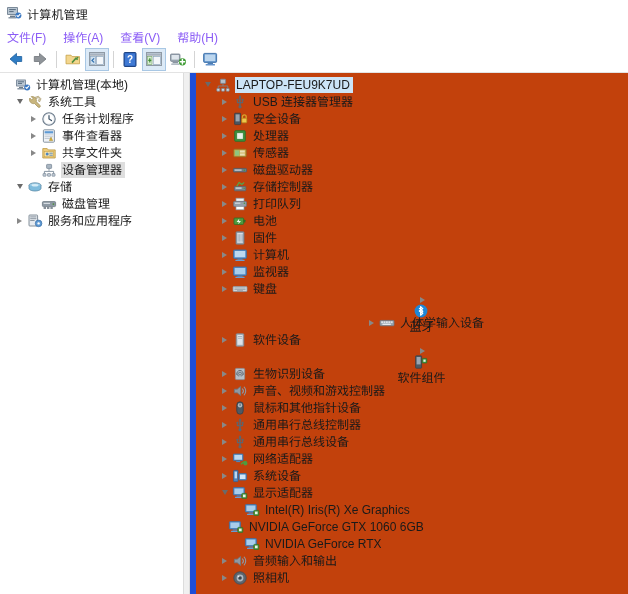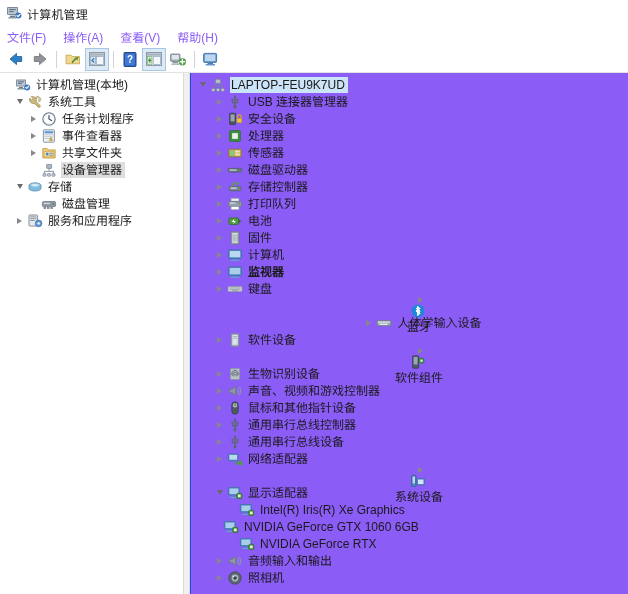--- a/index.html
+++ b/index.html
@@ -103,26 +103,26 @@
   .splitter {
     width: 7px;
     flex: 0 0 auto;
     background: #f0f0f0;
     border-left: 1px solid #dcdcdc;
     border-right: 1px solid #dcdcdc;
     box-sizing: border-box;
   }
   .right-pane {
     flex: 1 1 auto;
-    background: #8b5cf6;
+    background: #c2410c;
     padding-top: 3px;
     box-sizing: border-box;
     overflow: hidden;
     position: relative;
-    border-left: 1px solid #1d4ed8;
+    border-left: 6px solid #1d4ed8;
   }
 
   
   .row {
     height: 17px;
     display: flex;
     align-items: center;
     white-space: nowrap;
     cursor: default;
     box-sizing: border-box;
@@ -623,21 +623,21 @@
           <rect x="2.8" y="4" width="10.4" height="6.2" fill="#bcd8f0"></rect>
           <rect x="5.4" y="11.6" width="5.2" height="1.2" fill="#4e85bd"></rect>
           <rect x="3.4" y="12.8" width="9.2" height="1.3" rx=".4" fill="#6a9dd2"></rect>
         </svg>
       </span>
       <span class="lbl-wrap">
         <span class="lbl">计算机</span>
       </span>
     </div>
 
-    <div class="row" style="padding-left:21px;font-weight:bold;">
+    <div class="row" style="padding-left:21px;">
       <span class="twisty">
           <span class="chev chev-right"></span>
         </span>
       <span class="ico">
         <svg width="16" height="16" viewBox="0 0 16 16">
           <rect x="1.6" y="3" width="12.8" height="8.4" rx=".8" fill="#5b93cc" stroke="#3b6fa5" stroke-width=".9"></rect>
           <rect x="2.8" y="4" width="10.4" height="6.2" fill="#a9cdeb"></rect>
           <rect x="5.4" y="11.6" width="5.2" height="1.2" fill="#4e85bd"></rect>
           <rect x="3.4" y="12.8" width="9.2" height="1.3" rx=".4" fill="#6a9dd2"></rect>
         </svg>
@@ -830,21 +830,21 @@
           <rect x="4.2" y="10" width="4" height="1.1" fill="#4e85bd"></rect>
           <path d="M9 13.4c1.6-2.2 3.4-3 5.4-3" stroke="#4f9b3f" stroke-width="1.3" fill="none"></path>
           <circle cx="13.4" cy="12.4" r="2.1" fill="#4f9b3f"></circle>
         </svg>
       </span>
       <span class="lbl-wrap">
         <span class="lbl">网络适配器</span>
       </span>
     </div>
 
-    <div class="row" style="padding-left:21px;flex-direction:column;">
+    <div class="row" style="padding-left:21px;">
       <span class="twisty">
           <span class="chev chev-right"></span>
         </span>
       <span class="ico">
         <svg width="16" height="16" viewBox="0 0 16 16">
           <rect x="1.6" y="2.4" width="4.4" height="11.2" rx=".6" fill="#4e85bd" stroke="#356195" stroke-width=".8"></rect>
           <rect x="2.6" y="3.6" width="2.4" height="6.8" fill="#bcd8f0"></rect>
           <rect x="7" y="5.6" width="7.4" height="6.4" rx=".7" fill="#5b93cc" stroke="#3b6fa5" stroke-width=".8"></rect>
           <rect x="8" y="6.6" width="5.4" height="4.4" fill="#d3e6f7"></rect>
         </svg>

